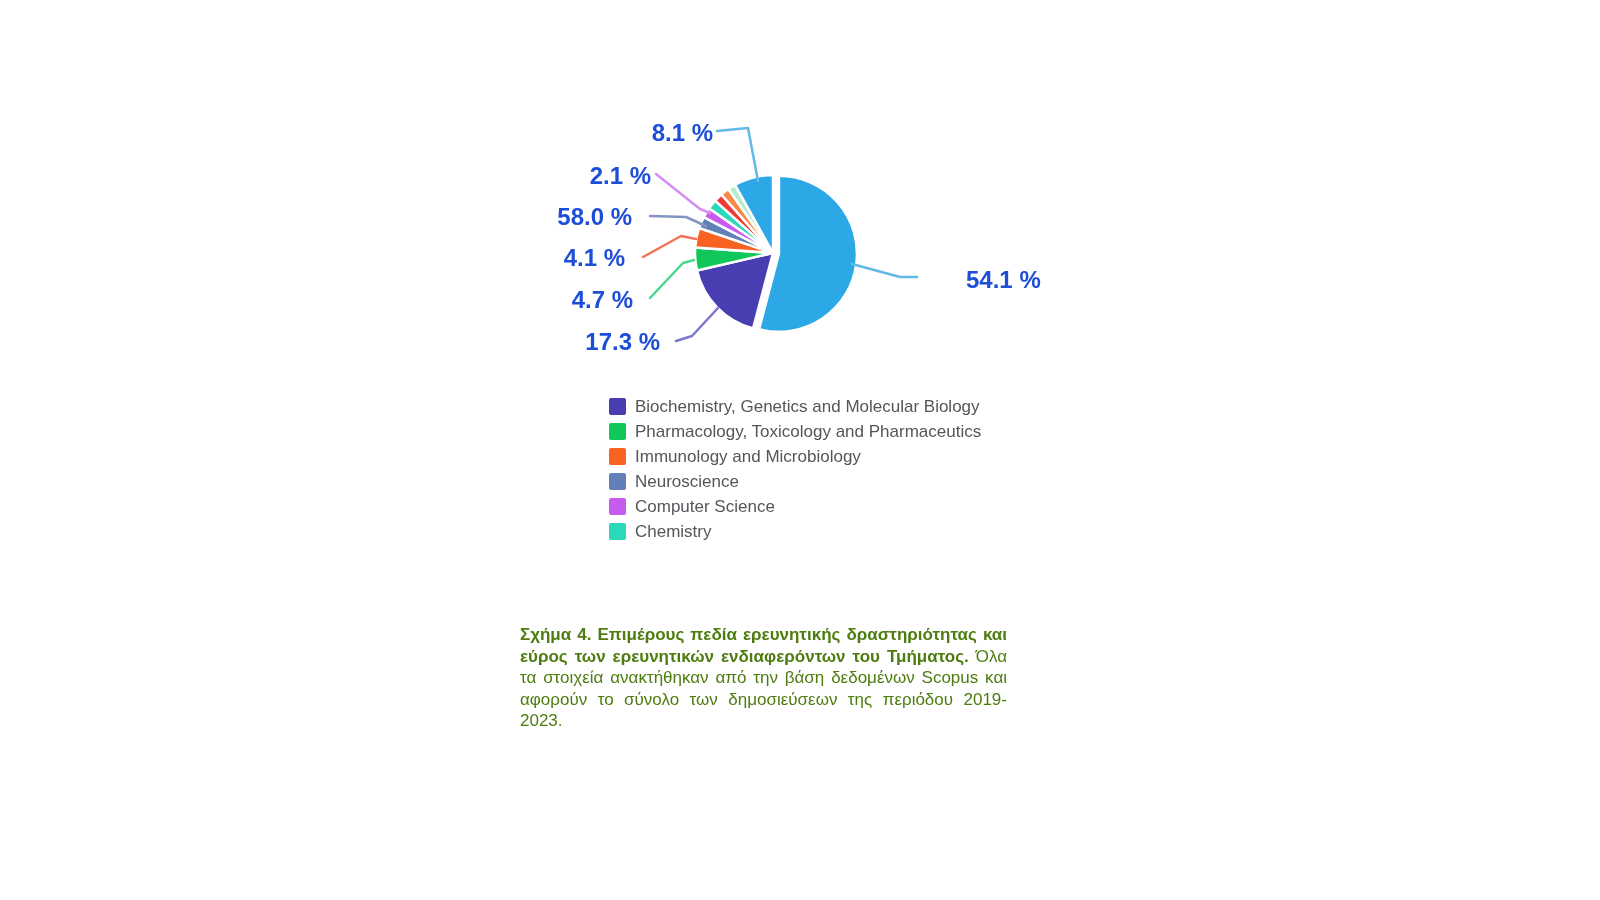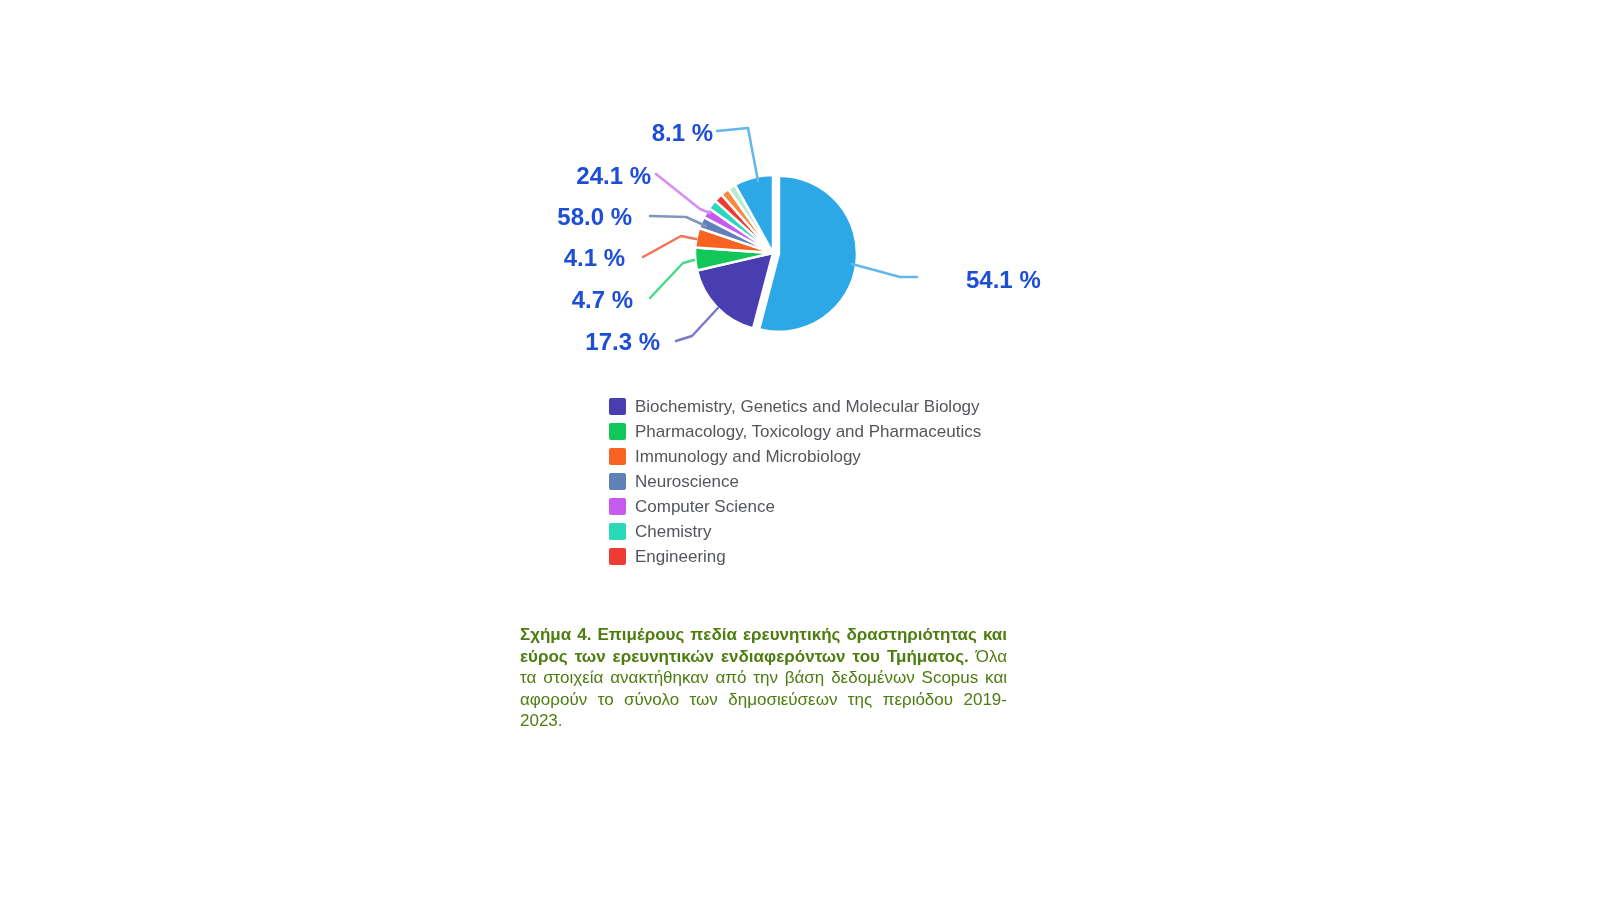--- a/index.html
+++ b/index.html
@@ -36,21 +36,21 @@
       <polyline points="717,131 748,128 758,181" fill="none" stroke="#62B8E8" stroke-width="2.5" stroke-linecap="round" stroke-linejoin="round"></polyline>
       <polyline points="656,174 700,209 710,213" fill="none" stroke="#D78CF2" stroke-width="2.5" stroke-linecap="round" stroke-linejoin="round"></polyline>
       <polyline points="650,216 686,217 706,226" fill="none" stroke="#8195BE" stroke-width="2.5" stroke-linecap="round" stroke-linejoin="round"></polyline>
       <polyline points="643,257 681,236 696,239" fill="none" stroke="#F4735B" stroke-width="2.5" stroke-linecap="round" stroke-linejoin="round"></polyline>
       <polyline points="650,298 683,263 694,260" fill="none" stroke="#4AD88F" stroke-width="2.5" stroke-linecap="round" stroke-linejoin="round"></polyline>
       <polyline points="676,341 692,336 718,308" fill="none" stroke="#7C78CE" stroke-width="2.5" stroke-linecap="round" stroke-linejoin="round"></polyline>
       <polyline points="852,264 900,277 917,277" fill="none" stroke="#62B8E8" stroke-width="2.5" stroke-linecap="round" stroke-linejoin="round"></polyline>
     </svg>
 
   <div class="pct" style="right:887px;top:118px;">8.1 %</div>
-  <div class="pct" style="right:949px;top:161px;">24.1 %</div>
+  <div class="pct" style="right:949px;top:161px;">2.1 %</div>
   <div class="pct" style="right:968px;top:202px;">58.0 %</div>
   <div class="pct" style="right:975px;top:243px;">4.1 %</div>
   <div class="pct" style="right:967px;top:285px;">4.7 %</div>
   <div class="pct" style="right:940px;top:327px;">17.3 %</div>
   <div class="pct" style="left:930px;top:265px;margin-left:36px;">54.1 %</div>
 
   <div class="legend">
     <div class="legend-row">
       <span class="swatch" style="background: rgb(72, 62, 177);"></span>
       <span class="legend-label">Biochemistry, Genetics and Molecular Biology</span>
@@ -68,21 +68,17 @@
       <span class="legend-label">Neuroscience</span>
     </div>
     <div class="legend-row">
       <span class="swatch" style="background: rgb(199, 91, 240);"></span>
       <span class="legend-label">Computer Science</span>
     </div>
     <div class="legend-row">
       <span class="swatch" style="background: rgb(41, 217, 185);"></span>
       <span class="legend-label">Chemistry</span>
     </div>
-    <div class="legend-row">
-      <span class="swatch" style="background: rgb(238, 59, 51);"></span>
-      <span class="legend-label">Engineering</span>
-    </div>
   </div>
 
   <div class="caption"><span class="b">Σχήμα 4. Επιμέρους πεδία ερευνητικής δραστηριότητας και εύρος των ερευνητικών ενδιαφερόντων του Τμήματος.</span><span> Όλα τα στοιχεία ανακτήθηκαν από την βάση δεδομένων Scopus και αφορούν το σύνολο των δημοσιεύσεων της περιόδου 2019-2023.</span></div>
 
 </div>
 
 </body></html>

